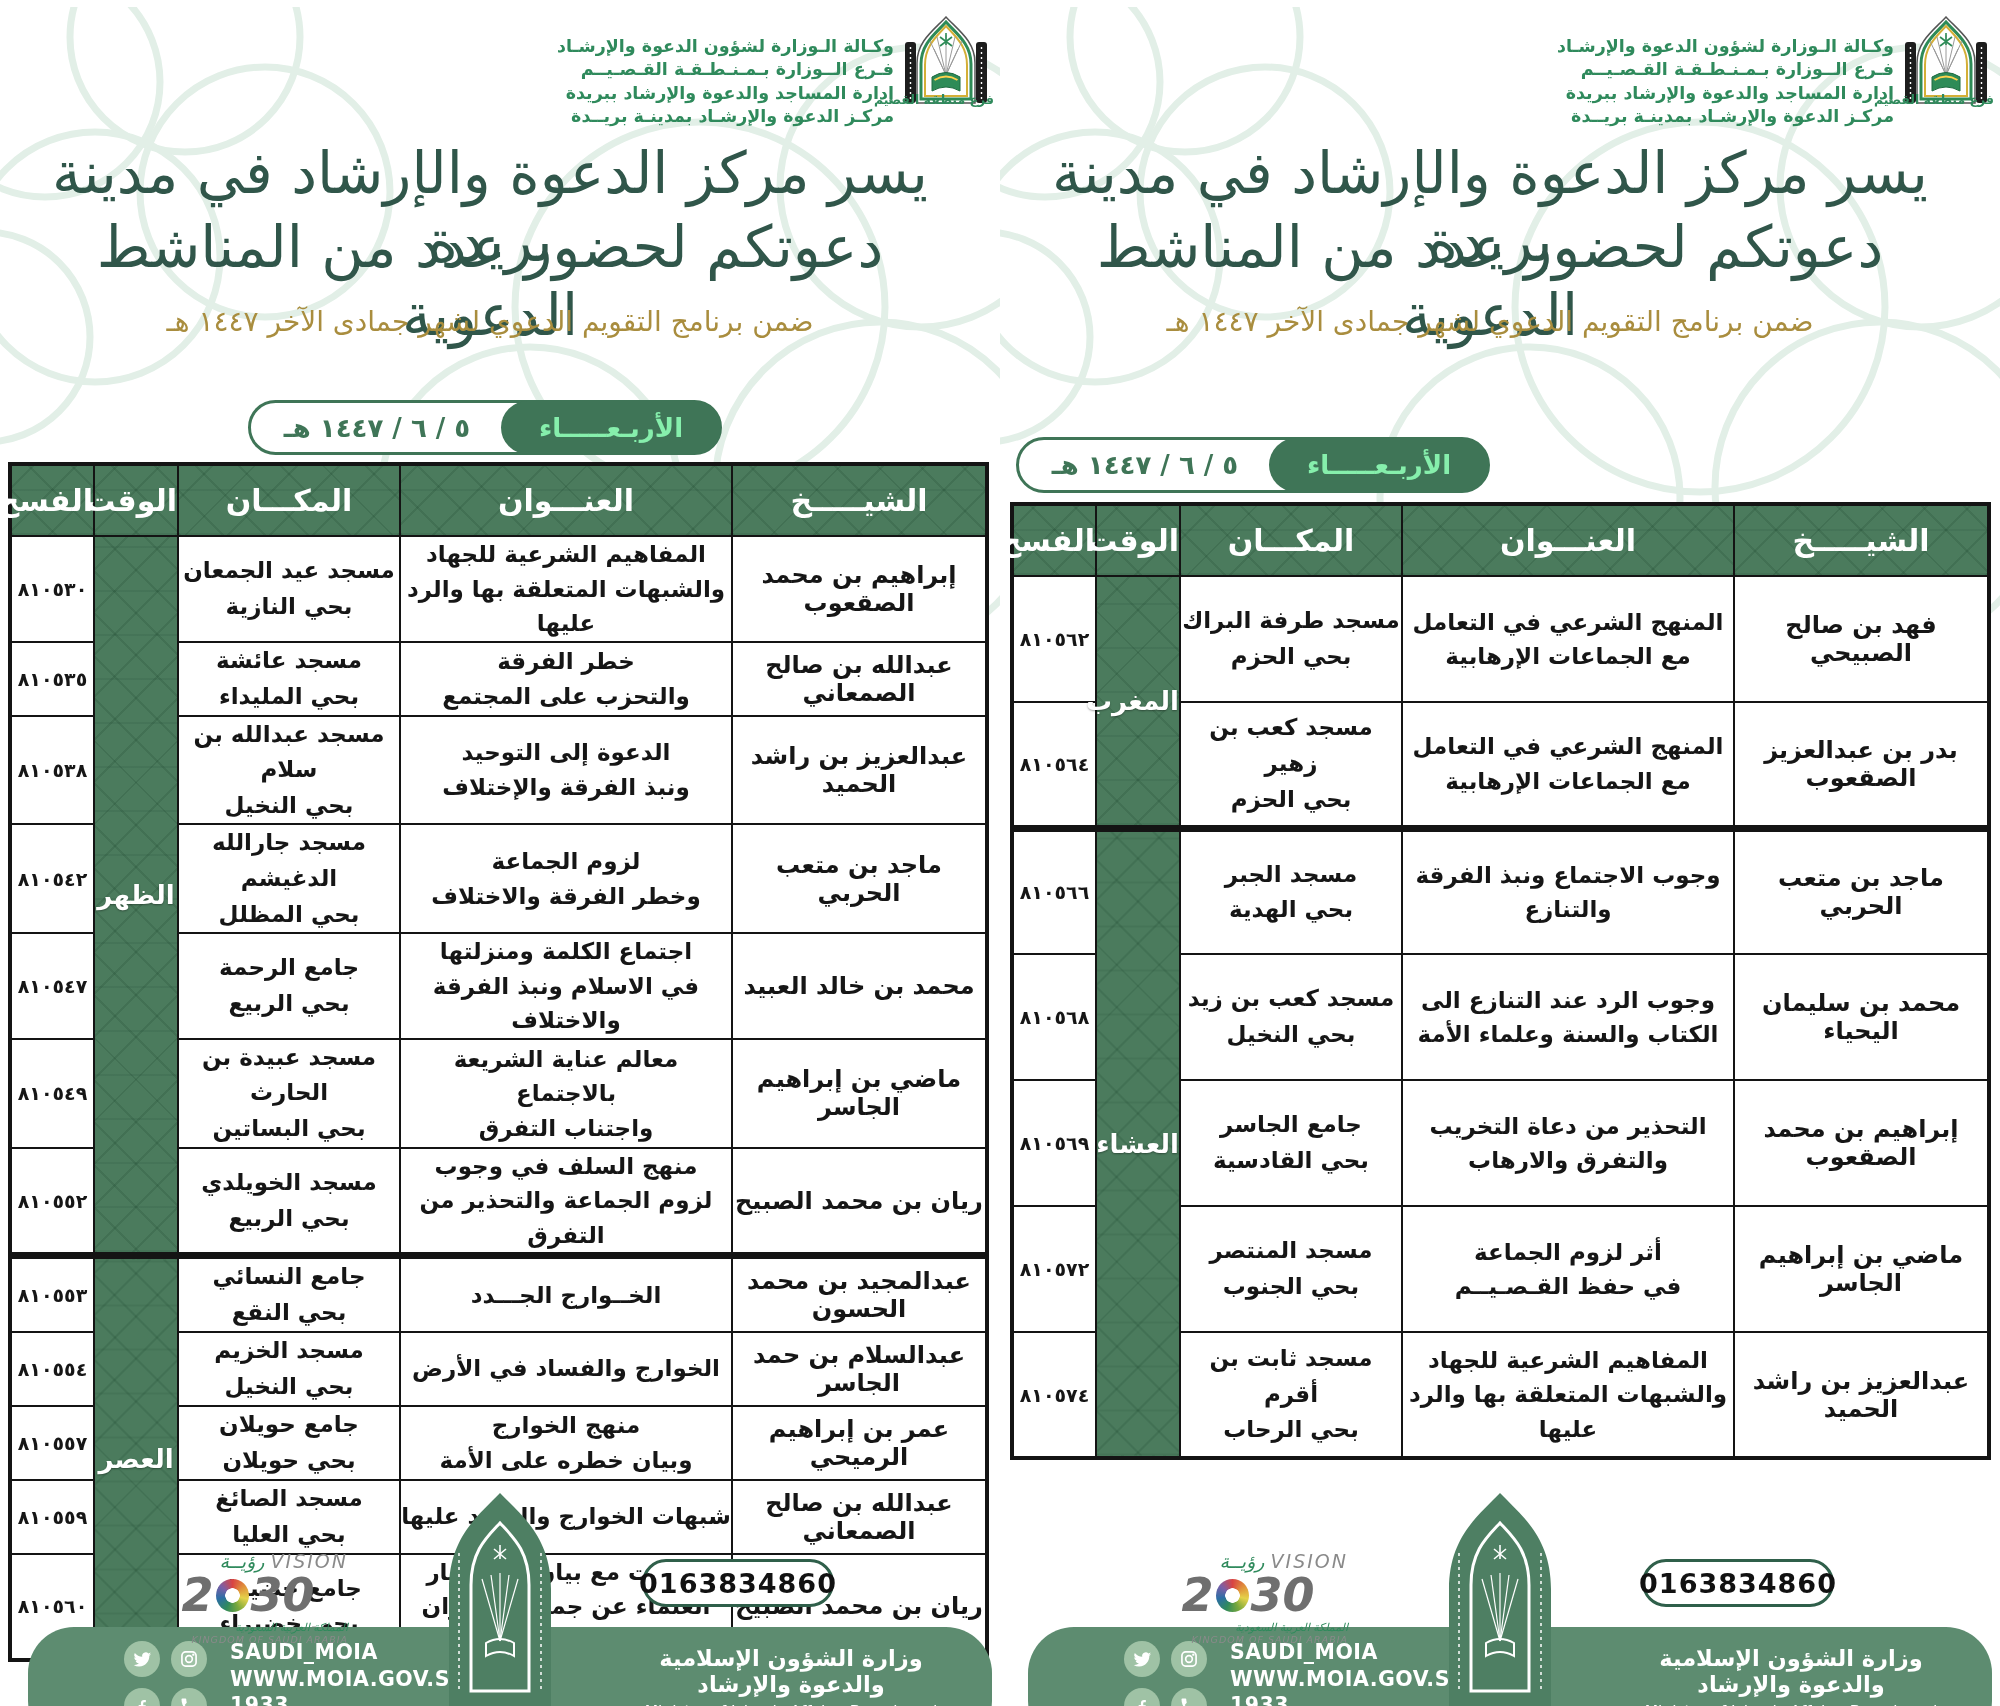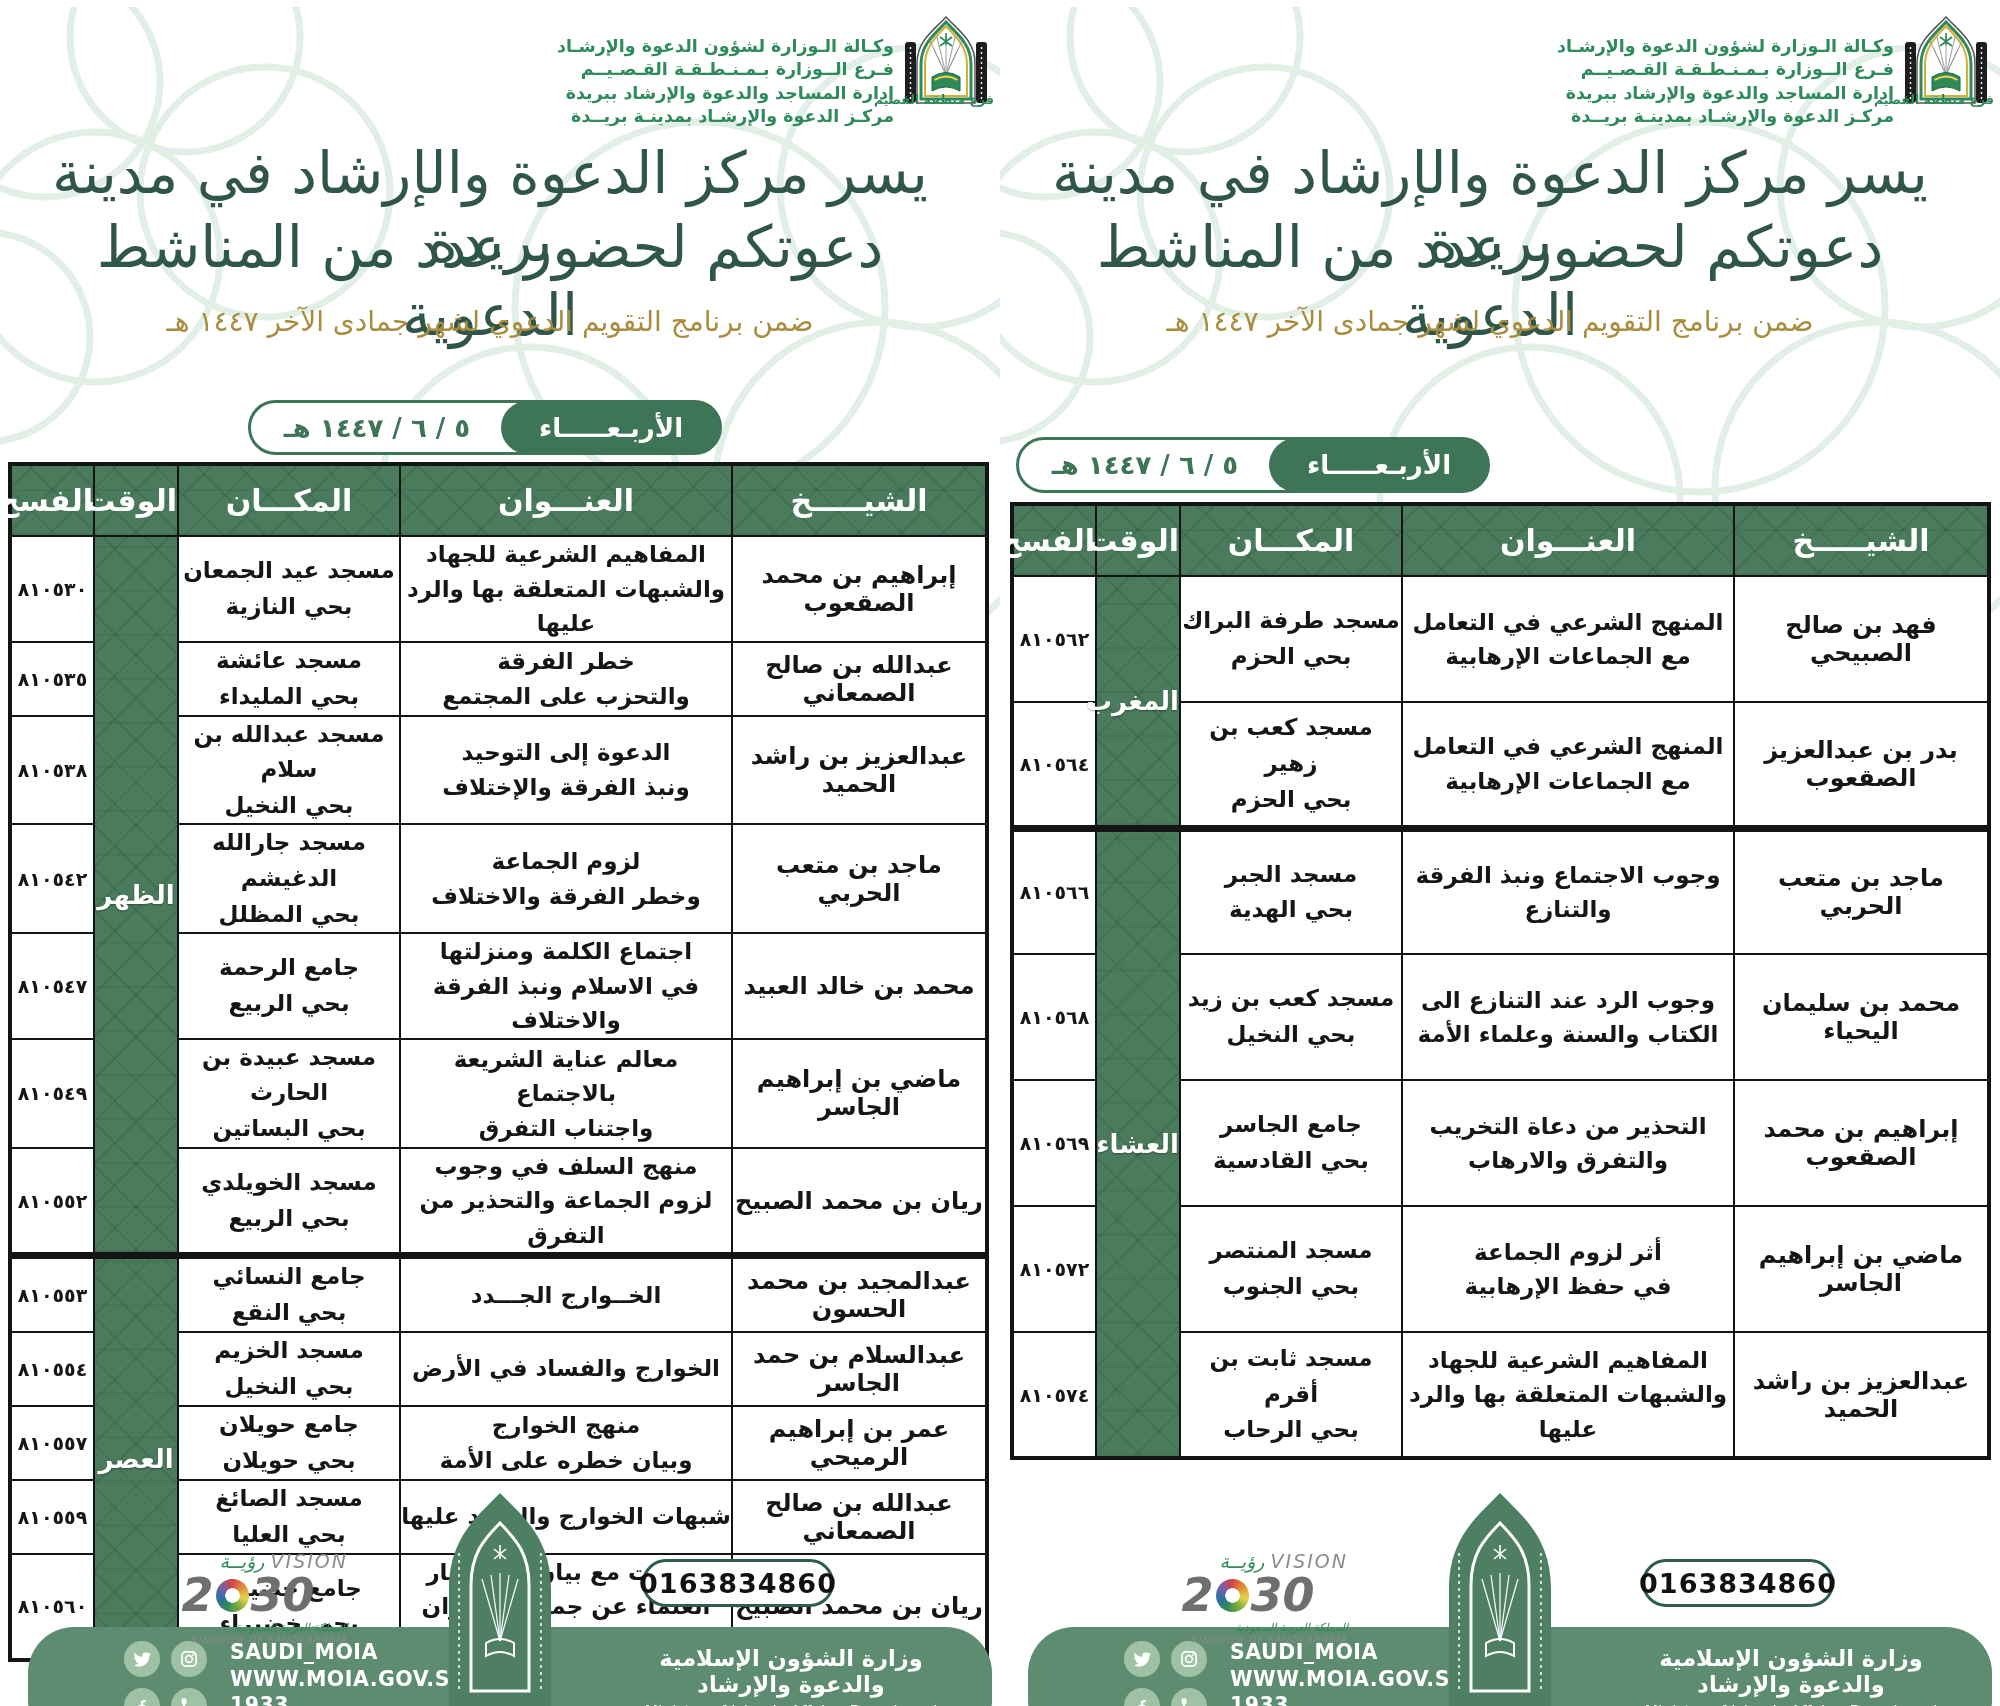--- a/index.html
+++ b/index.html
@@ -27,21 +27,21 @@
     font-size:58px;z-index:1;letter-spacing:-1px;}
   .t1{top:132px;} .t2{top:206px;}
   .t3{position:absolute;left:20px;right:40px;top:298px;text-align:center;color:var(--gold);
     font-size:28px;z-index:1;}
 
   
   .banner{position:absolute;display:flex;direction:rtl;background:#fff;
     border:3.5px solid var(--banner-green);border-radius:999px;z-index:2;}
   .poster-left .banner{left:248px;top:393px;width:474px;height:55px;}
   .poster-right .banner{left:16px;top:430px;width:474px;height:56px;}
-  .banner .day{flex:0 0 47%;background:var(--banner-green);border-radius:999px;color:#ffffff;
+  .banner .day{flex:0 0 47%;background:var(--banner-green);border-radius:999px;color:#86efac;
     display:flex;align-items:center;justify-content:center;font-weight:bold;font-size:26px;margin:-2px;}
   .banner .date{flex:1;display:flex;align-items:center;justify-content:center;
     color:var(--banner-green);font-weight:bold;font-size:26px;}
 
   
   table.schedule{position:absolute;border-collapse:collapse;table-layout:fixed;direction:rtl;
     background:#fff;z-index:2;border:4px solid var(--border-black);}
   .poster-left table.schedule{left:8px;top:455px;width:977px;}
   .poster-right table.schedule{left:10px;top:495px;width:981px;}
   .schedule th,.schedule td{border:2.5px solid var(--border-black);text-align:center;vertical-align:middle;}
@@ -528,21 +528,21 @@
             <td class="place">
               <div class="line">جامع الجاسر</div>
               <div class="line">بحي القادسية</div>
             </td>
             <td class="code">٨١٠٥٦٩</td>
           </tr>
           <tr>
             <td class="sheikh">ماضي بن إبراهيم الجاسر</td>
             <td class="topic">
               <div class="line">أثر لزوم الجماعة</div>
-              <div class="line">في حفظ الإرهابية</div>
+              <div class="line">في حفظ القـصـيــم</div>
             </td>
             <td class="place">
               <div class="line">مسجد المنتصر</div>
               <div class="line">بحي الجنوب</div>
             </td>
             <td class="code">٨١٠٥٧٢</td>
           </tr>
           <tr>
             <td class="sheikh">عبدالعزيز بن راشد الحميد</td>
             <td class="topic">

